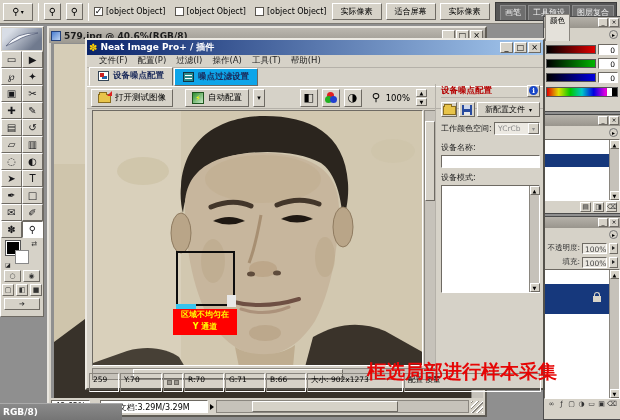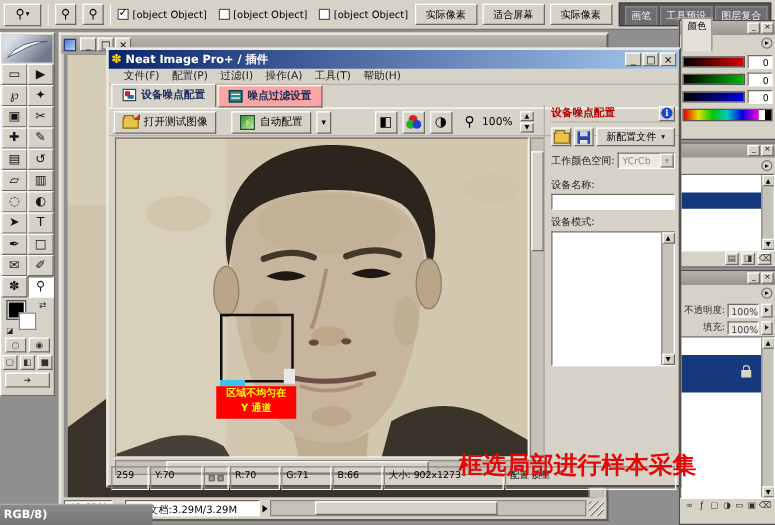--- a/index.html
+++ b/index.html
@@ -102,21 +102,21 @@
   .dialog{ position:absolute; left:85px; top:38px; width:460px; height:352px; z-index:4;
     background:#d6d2c8; border:2px solid; border-color:#ece9e2 #55524b #55524b #ece9e2; }
   .dlg-title{ height:15px; background:linear-gradient(90deg,#0a246a,#a6caf0); display:flex; align-items:center; gap:3px; padding:0 2px;}
   .dlg-title .flower{ color:#ffd200; font-size:10px; line-height:10px; }
   .dlg-title .t{ flex:1; color:#fff; font-weight:bold; font-size:9px; white-space:nowrap; overflow:hidden;}
   .menubar{ height:13px; display:flex; align-items:center; gap:10px; padding:0 12px; border-bottom:1px solid #b5b1a9;}
   .menu-item{ font-size:8.5px; color:#222; }
   .tabstrip{ height:19px; display:flex; align-items:flex-end; padding:1px 2px 0; border-bottom:1px solid #fff; gap:1px;}
   .dtab{ display:flex; align-items:center; gap:4px; padding:2px 8px 3px; font-size:8.5px; font-weight:bold;
     border:1px solid; border-color:#fff #6e6a63 transparent #fff; background:#d6d2c8; color:#1a2a5a;}
-  .dtab.inactive{ padding-bottom:2px; background:#fca5a5; border-bottom:1px solid #6e6a63; margin-top:2px;}
+  .dtab.inactive{ padding-bottom:2px; background:#0ea5e9; border-bottom:1px solid #6e6a63; margin-top:2px;}
   .tabico1{ width:11px; height:10px; background:#fff; border:1px solid #345; position:relative;}
   .tabico1::after{ content:""; position:absolute; left:1px; top:1px; width:4px; height:4px; background:#c22; }
   .tabico1::before{ content:""; position:absolute; right:1px; bottom:1px; width:5px; height:3px; background:#26a; }
   .tabico2{ width:11px; height:10px; background:#2a8a8a; border:1px solid #134; position:relative;}
   .tabico2::after{ content:""; position:absolute; left:1px; top:2px; right:1px; height:1px; background:#fff; box-shadow:0 3px 0 #fff; }
   .dlg-toolbar{ height:22px; display:flex; align-items:center; gap:4px; padding:0 4px; border-bottom:1px solid #b5b1a9;}
   .dbtn{ height:18px; display:flex; align-items:center; gap:4px; padding:0 6px; font-size:8.5px;}
   .folder{ width:13px; height:9px; background:#e8c44a; border:1px solid #8a6d1f; position:relative; margin-top:2px;}
   .folder::before{ content:""; position:absolute; top:-3px; left:0; width:6px; height:2px; background:#e8c44a; border:1px solid #8a6d1f; border-bottom:none;}
   .folder.red-mark::after{ content:""; position:absolute; right:-2px; top:-4px; width:0; height:0; border-bottom:5px solid #d22; border-left:5px solid transparent;}
@@ -336,20 +336,21 @@
         <span class="tb-mode outset">■</span>
       </div>
     <div class="tb-btnrow">
       <span class="tb-mode outset" style="width:36px">➔</span>
     </div>
   </div>
 
   <div class="doc-window">
     <div class="doc-title">
       <span class="doc-ico"></span>
+      <span class="t">579.jpg @ 40.6%(RGB/8)</span>
       <span class="winbtns">
         <span class="winbtn outset">_</span>
         <span class="winbtn outset">□</span>
         <span class="winbtn outset">×</span>
       </span>
     </div>
     <div class="doc-canvas">
       <svg class="doc-photo" viewBox="0 0 423 357" preserveAspectRatio="none">
         <rect width="423" height="357" fill="#cfc5ac"></rect>
         <rect x="0" y="0" width="423" height="120" fill="#d6cdb7"></rect>

